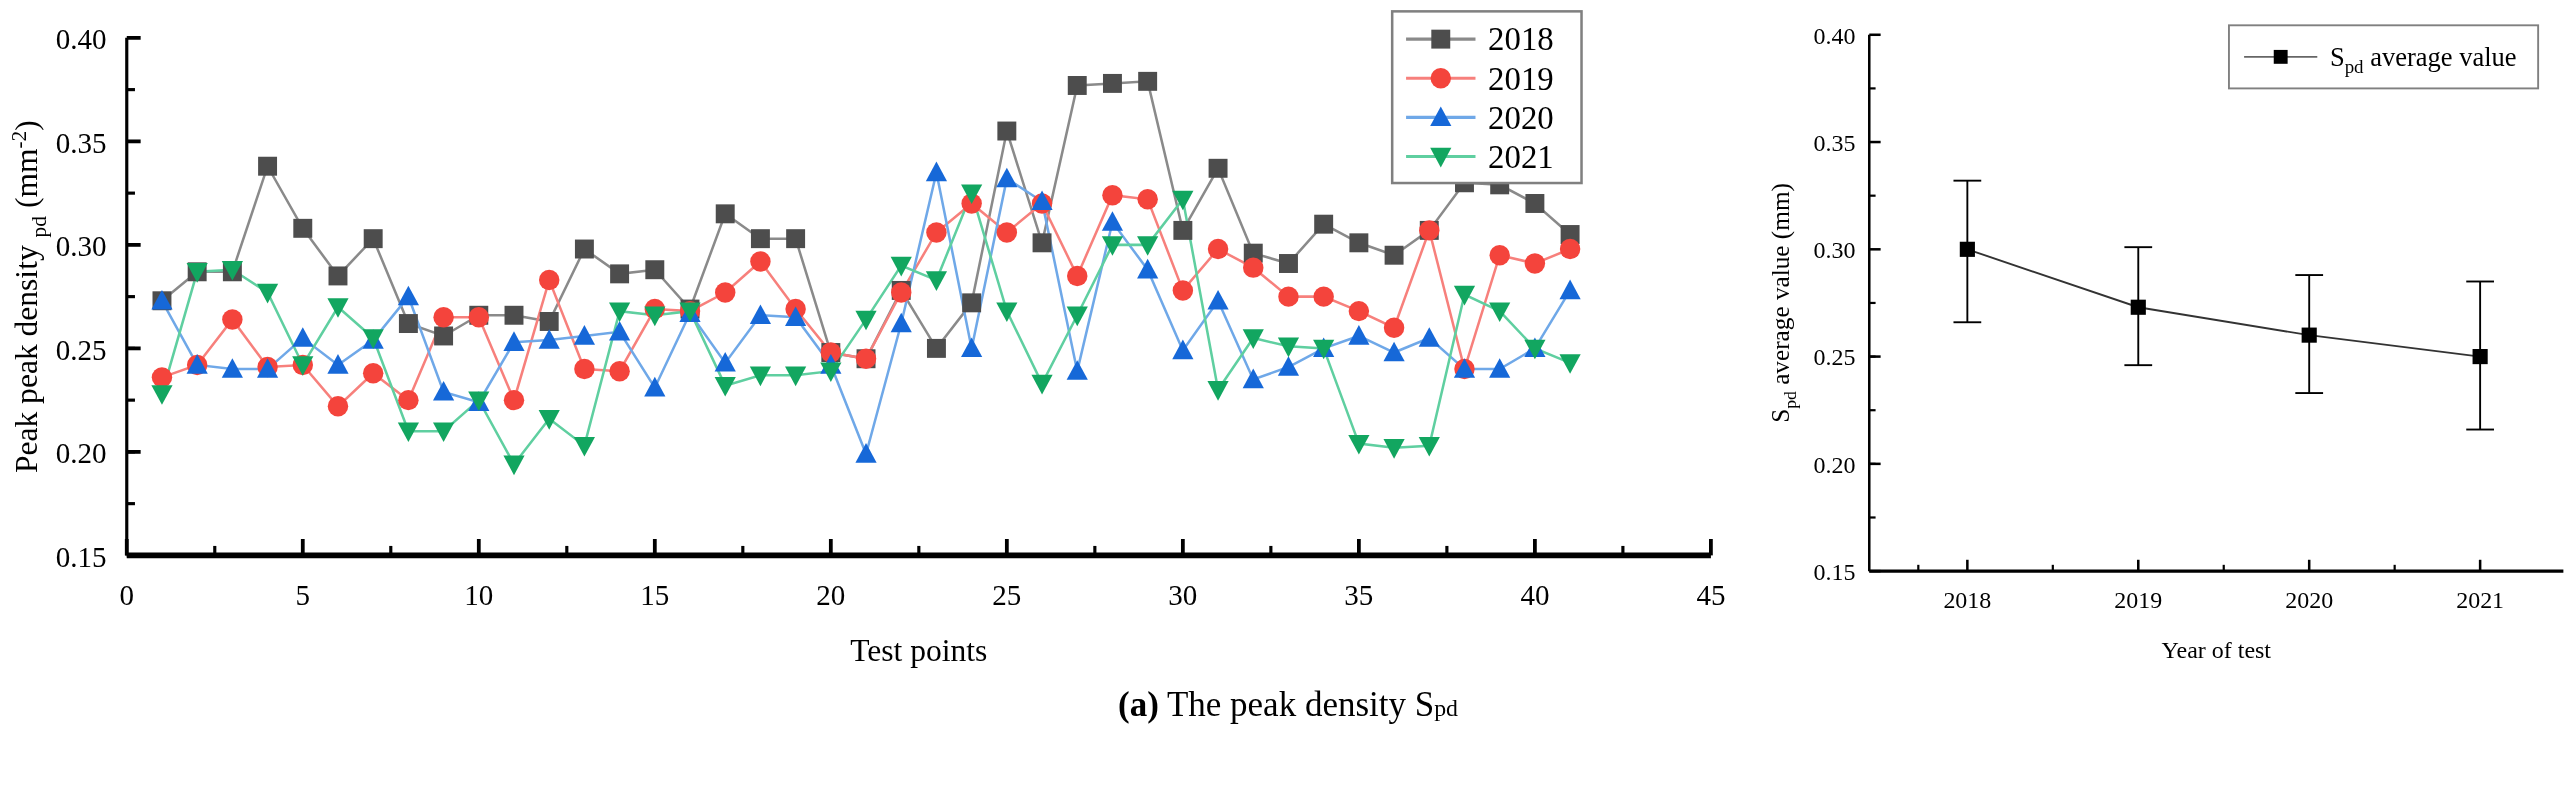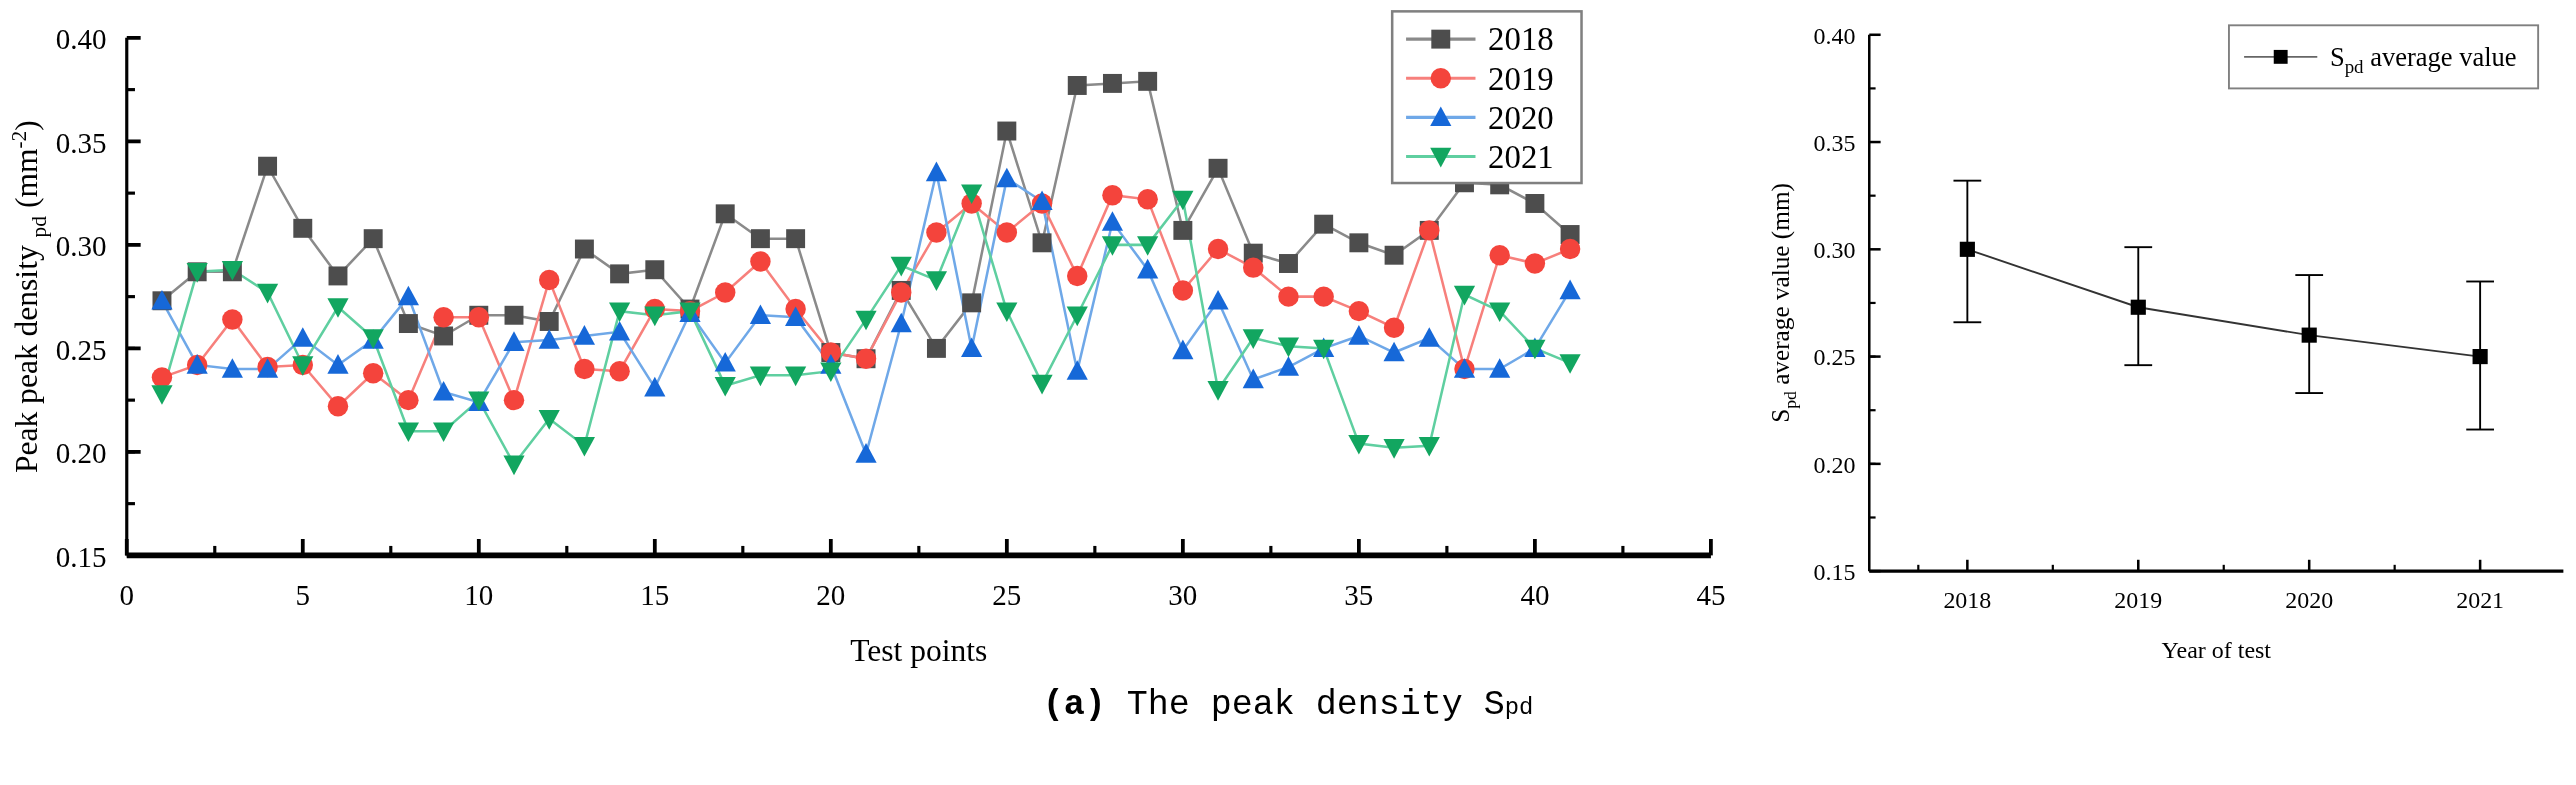--- a/index.html
+++ b/index.html
@@ -7,21 +7,21 @@
   #root{position:relative;width:2576px;height:785px;}
 
   .panel{position:absolute;}
   #left-panel{left:0;top:0;width:1743px;height:669px;}
   #right-panel{left:1762px;top:0;width:814px;height:669px;}
 
   svg{display:block;overflow:visible;}
 
   #caption{
     position:absolute;left:0;top:685px;width:2576px;
-    text-align:center;font-family:Liberation Mono, monospace;
+    text-align:center;font-family:Liberation Serif, serif;
     font-size:35px;color:#000;
   }
   #caption .bold{font-weight:bold;}
   .sub{font-size:0.68em;}
 </style>
 </head>
 <body>
 
 <div id="root">
 

